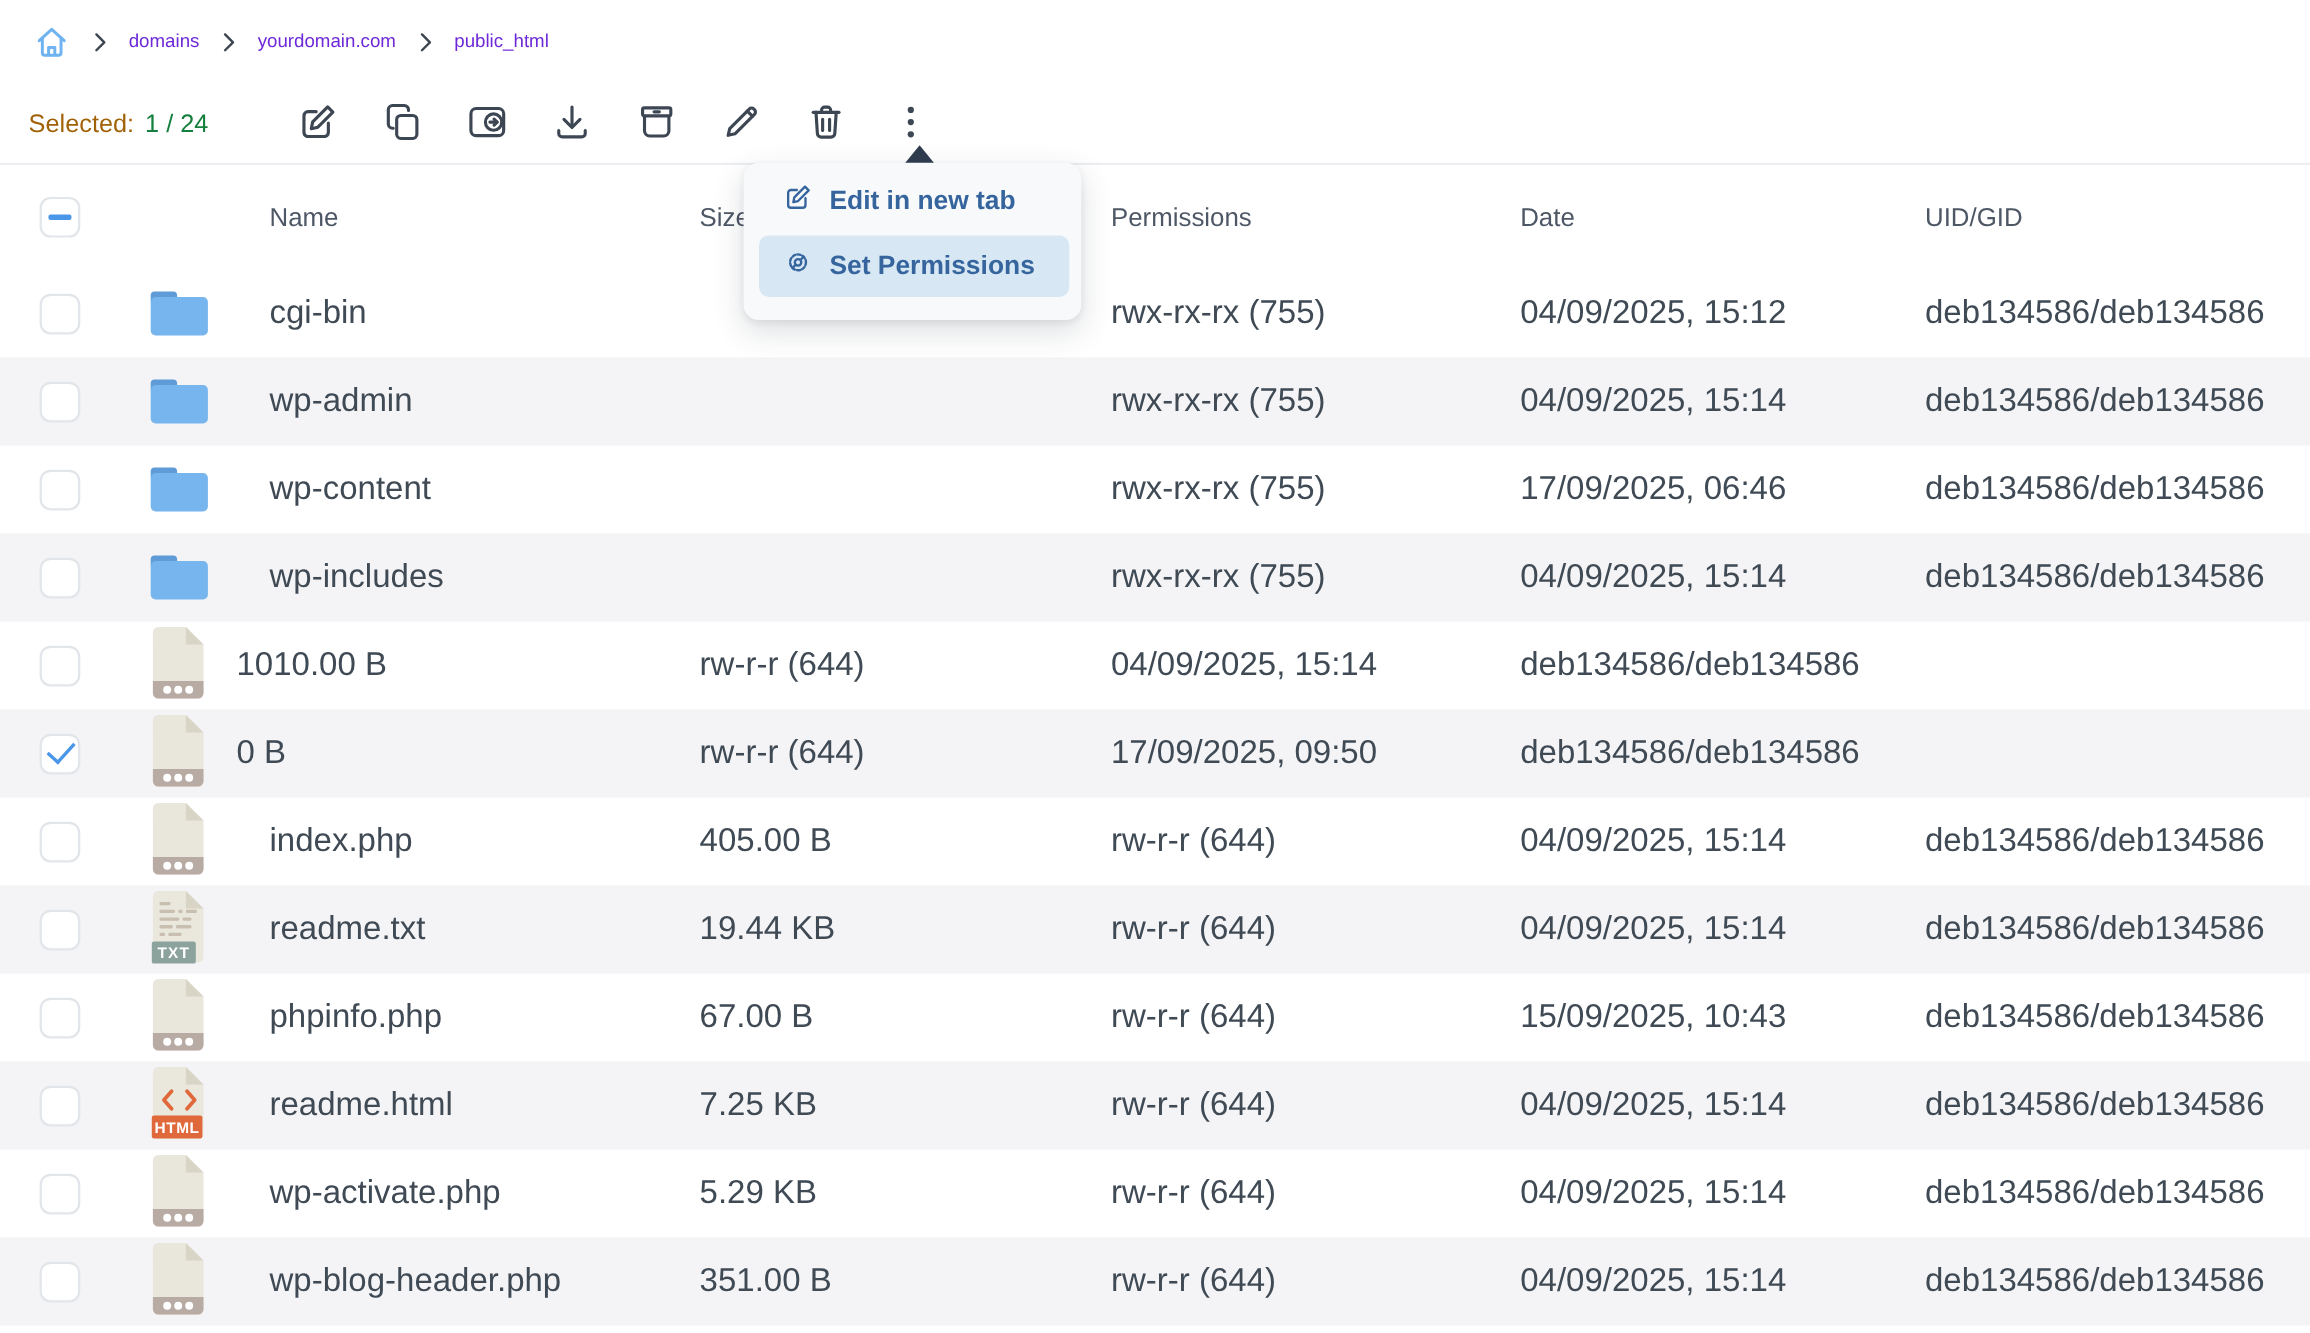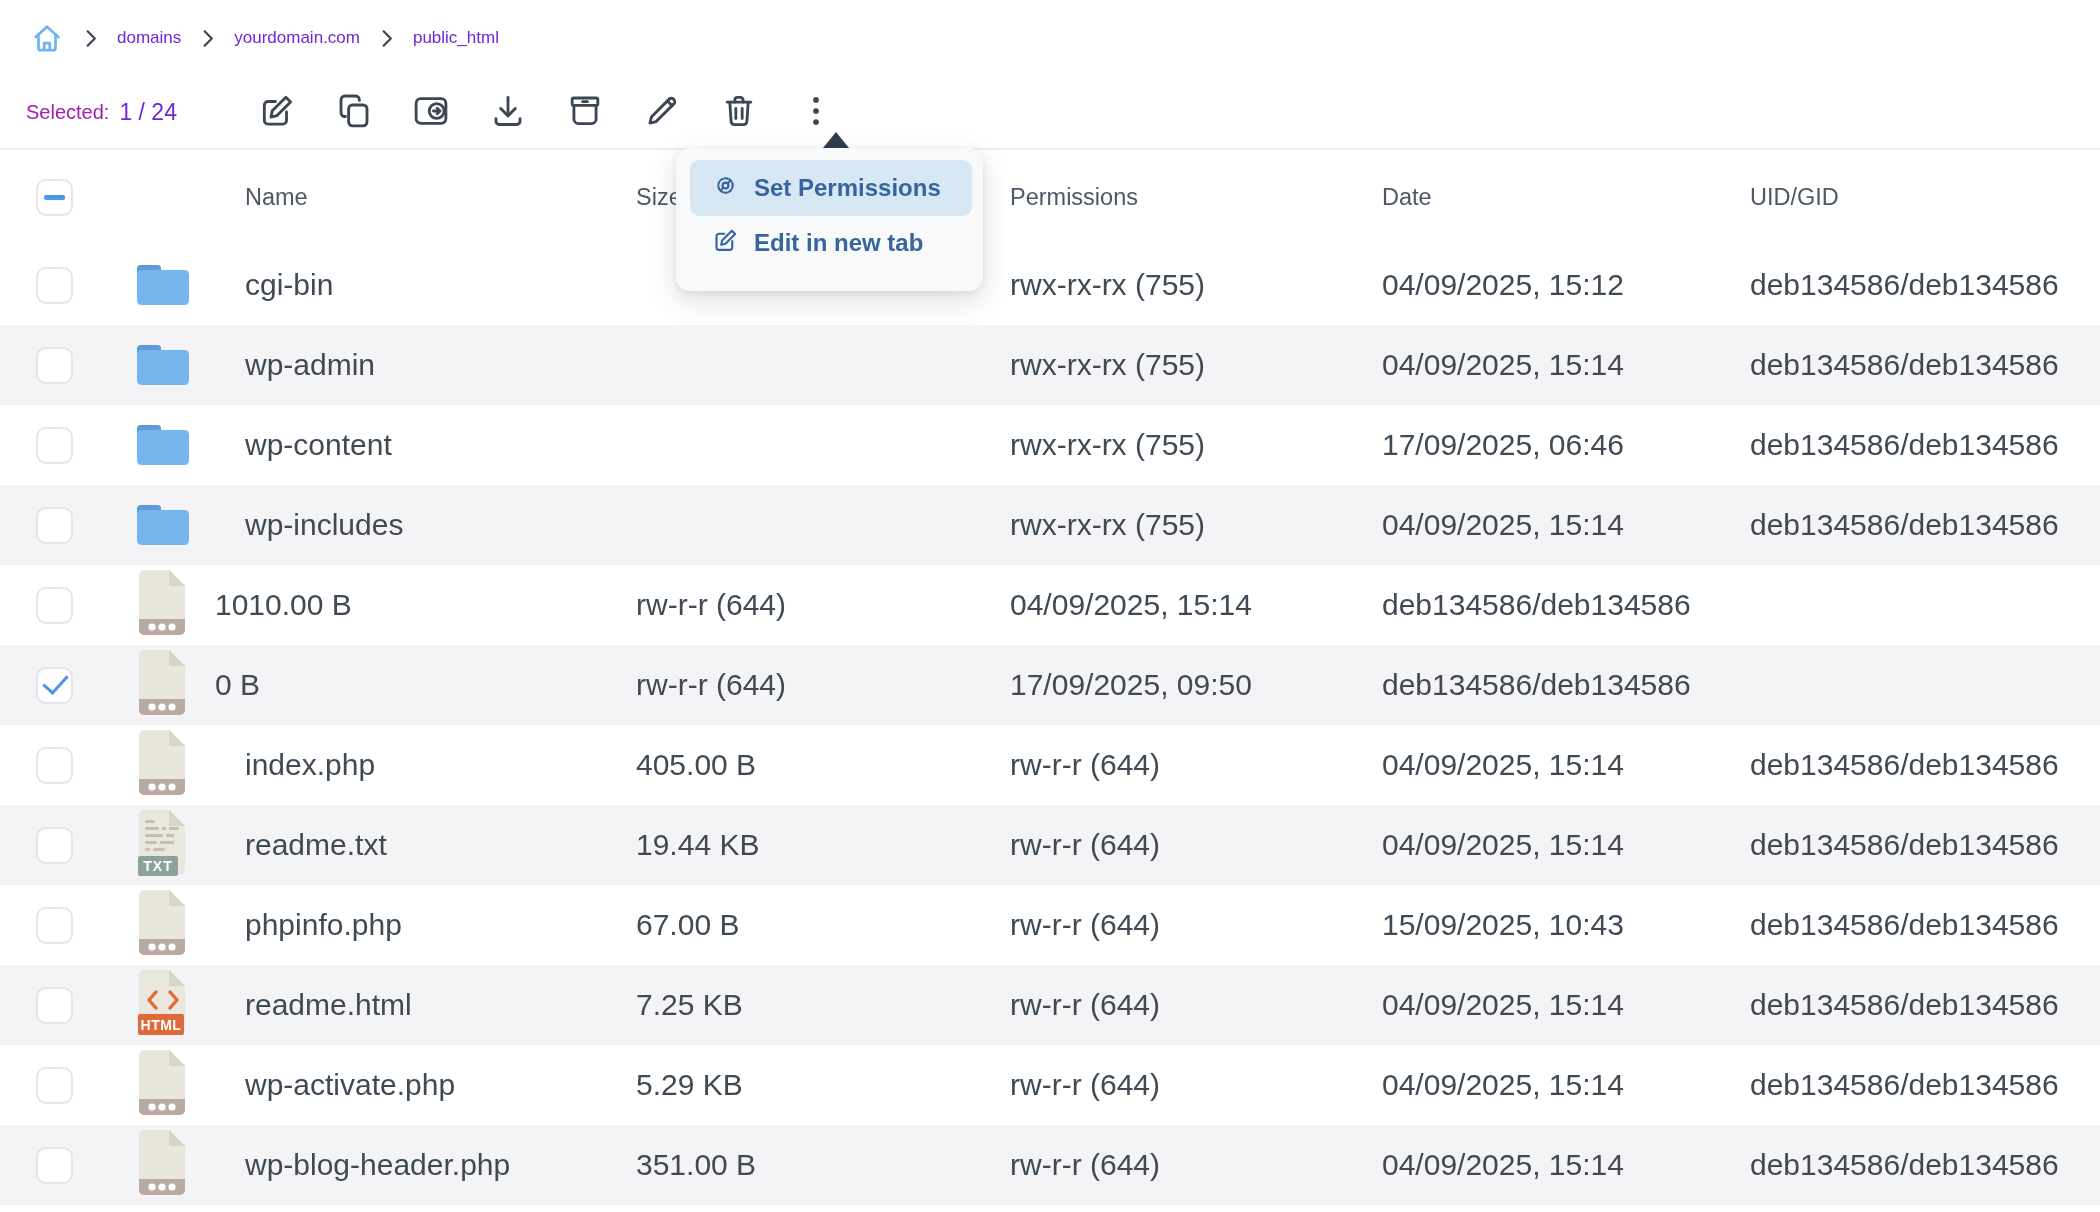--- a/index.html
+++ b/index.html
@@ -9,22 +9,22 @@
     background:#ffffff;color:#3f4a55;
     overflow:hidden;position:relative;
   }
   
   .crumbs{height:76px;display:flex;align-items:center;padding-left:30px;gap:15px;}
   .crumb{color:#6d28d9;font-size:17px;text-decoration:none;cursor:pointer;}
   .home-btn{display:flex;align-items:center;cursor:pointer;}
   .sep{display:flex;align-items:center;}
   
   .toolbar{height:74px;display:flex;align-items:center;padding-left:26px;border-bottom:2px solid #eceef1;}
-  .sel-label{color:#a21caf;font-size:20px;}
-  .sel-count{color:#6d28d9;font-size:23px;margin-left:10px;}
+  .sel-label{color:#a16207;font-size:23px;}
+  .sel-count{color:#15803d;font-size:23px;margin-left:10px;}
   .actions{display:flex;margin-left:78px;gap:33px;}
   .tbtn{width:44px;height:44px;border:none;background:none;display:flex;align-items:center;justify-content:center;cursor:pointer;padding:0;}
   
   .hrow,.row{display:grid;grid-template-columns:110px 105px 421px 374px 372px 368px 1fr;align-items:center;}
   .hrow{height:95px;}
   .row{height:80px;cursor:pointer;}
   .rows .row:nth-child(even){background:#f4f4f6;}
   .cell{font-size:30px;color:#3f4a55;white-space:nowrap;}
   .hcell{font-size:23.5px;color:#4d5765;}
   .name{padding-left:30px;}
@@ -359,28 +359,28 @@
       <span class="cell">rw-r-r (644)</span>
       <span class="cell">04/09/2025, 15:14</span>
       <span class="cell">deb134586/deb134586</span>
     </div>
 
   </div>
 </div>
 
 <div class="menu-caret"></div>
 <div class="menu">
+  <div class="mitem">
+    <span><svg width="27" height="27" viewBox="0 0 24 24" fill="none" stroke="#36659e" stroke-width="1.9" stroke-linecap="round" stroke-linejoin="round">
+          <path d="M18 12.6V18a2.3 2.3 0 0 1-2.3 2.3H6.3A2.3 2.3 0 0 1 4 18V8.3A2.3 2.3 0 0 1 6.3 6H11"></path>
+          <path d="M17.6 3.3l3 3L12 14.9l-3.8.9.8-3.9z"></path>
+        </svg></span>
+    <span>Edit in new tab</span>
+  </div>
   <div class="mitem hl">
     <span><svg width="27" height="27" viewBox="0 0 24 24" fill="none" stroke="#36659e" stroke-width="1.9" stroke-linecap="round" stroke-linejoin="round">
           <circle cx="12" cy="12" r="6.4" stroke-dasharray="2.5 1.7"></circle>
           <circle cx="12" cy="12" r="2.6"></circle>
           <path d="M9.9 14.1l-2.3 2.3M14.1 9.9l2.3-2.3"></path>
         </svg></span>
     <span>Set Permissions</span>
   </div>
-  <div class="mitem">
-    <span><svg width="27" height="27" viewBox="0 0 24 24" fill="none" stroke="#36659e" stroke-width="1.9" stroke-linecap="round" stroke-linejoin="round">
-          <path d="M18 12.6V18a2.3 2.3 0 0 1-2.3 2.3H6.3A2.3 2.3 0 0 1 4 18V8.3A2.3 2.3 0 0 1 6.3 6H11"></path>
-          <path d="M17.6 3.3l3 3L12 14.9l-3.8.9.8-3.9z"></path>
-        </svg></span>
-    <span>Edit in new tab</span>
-  </div>
 </div>
 
 </body></html>

